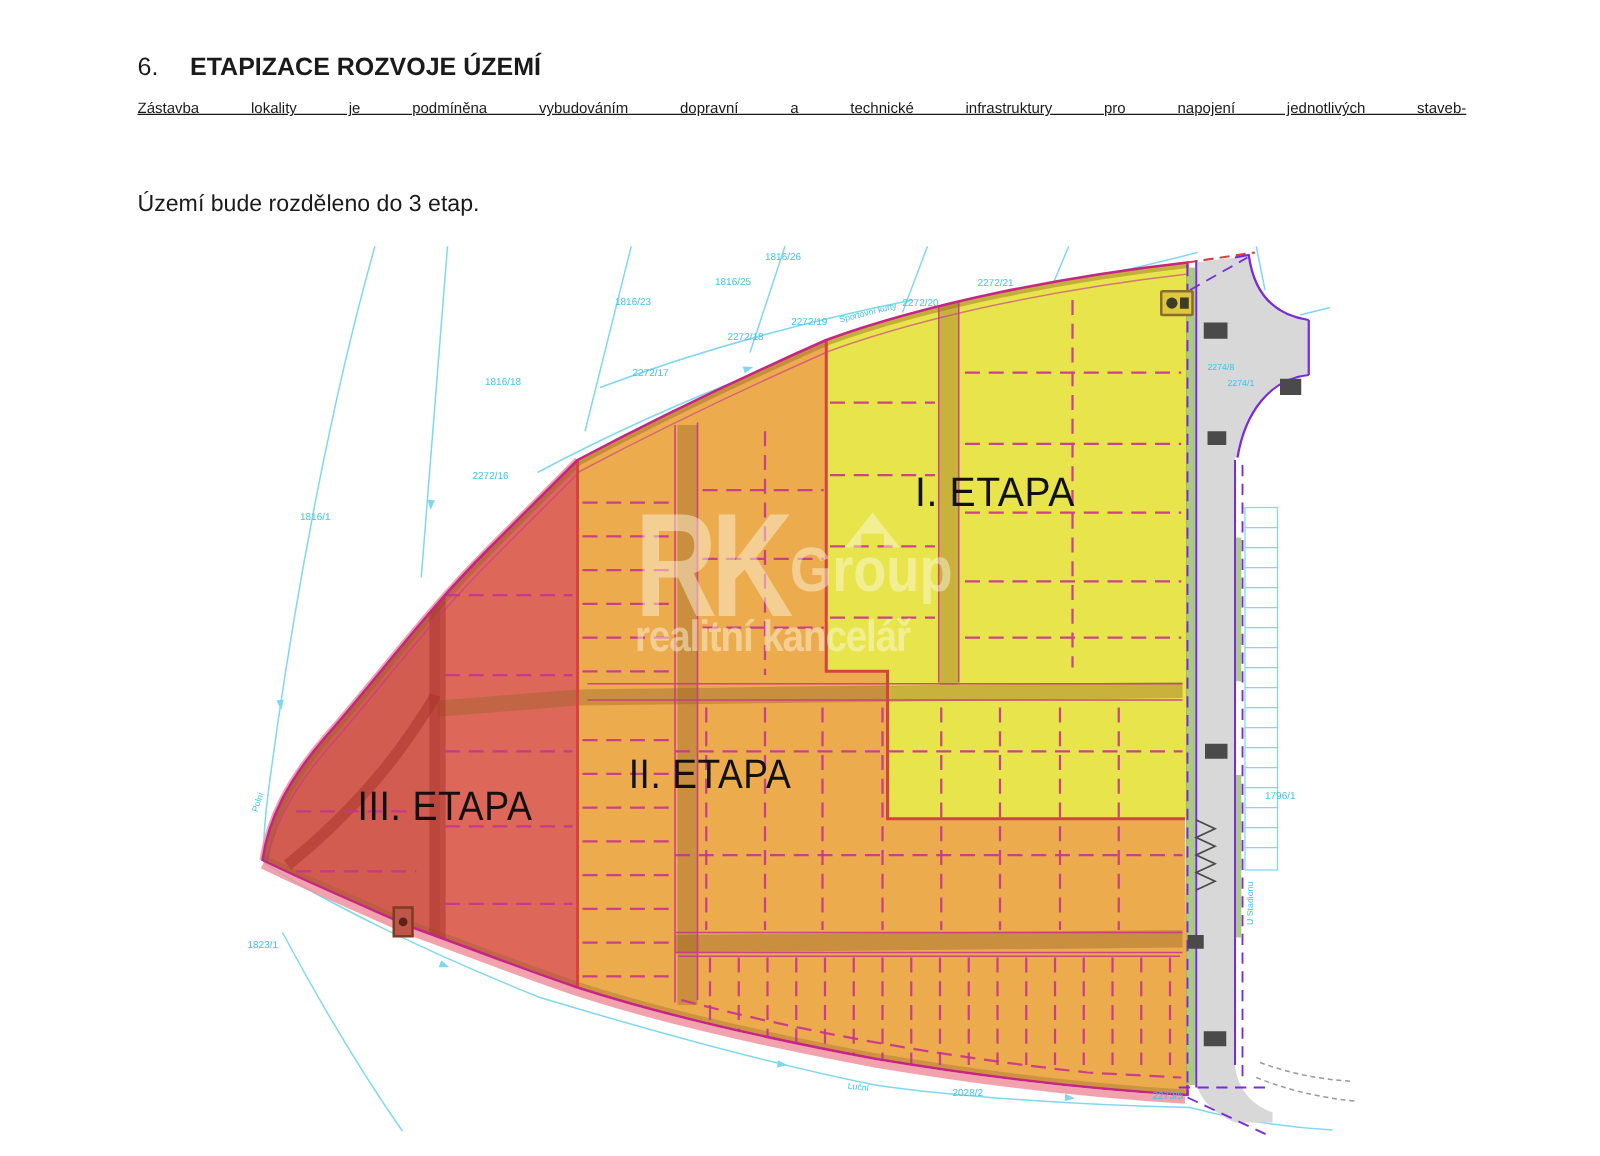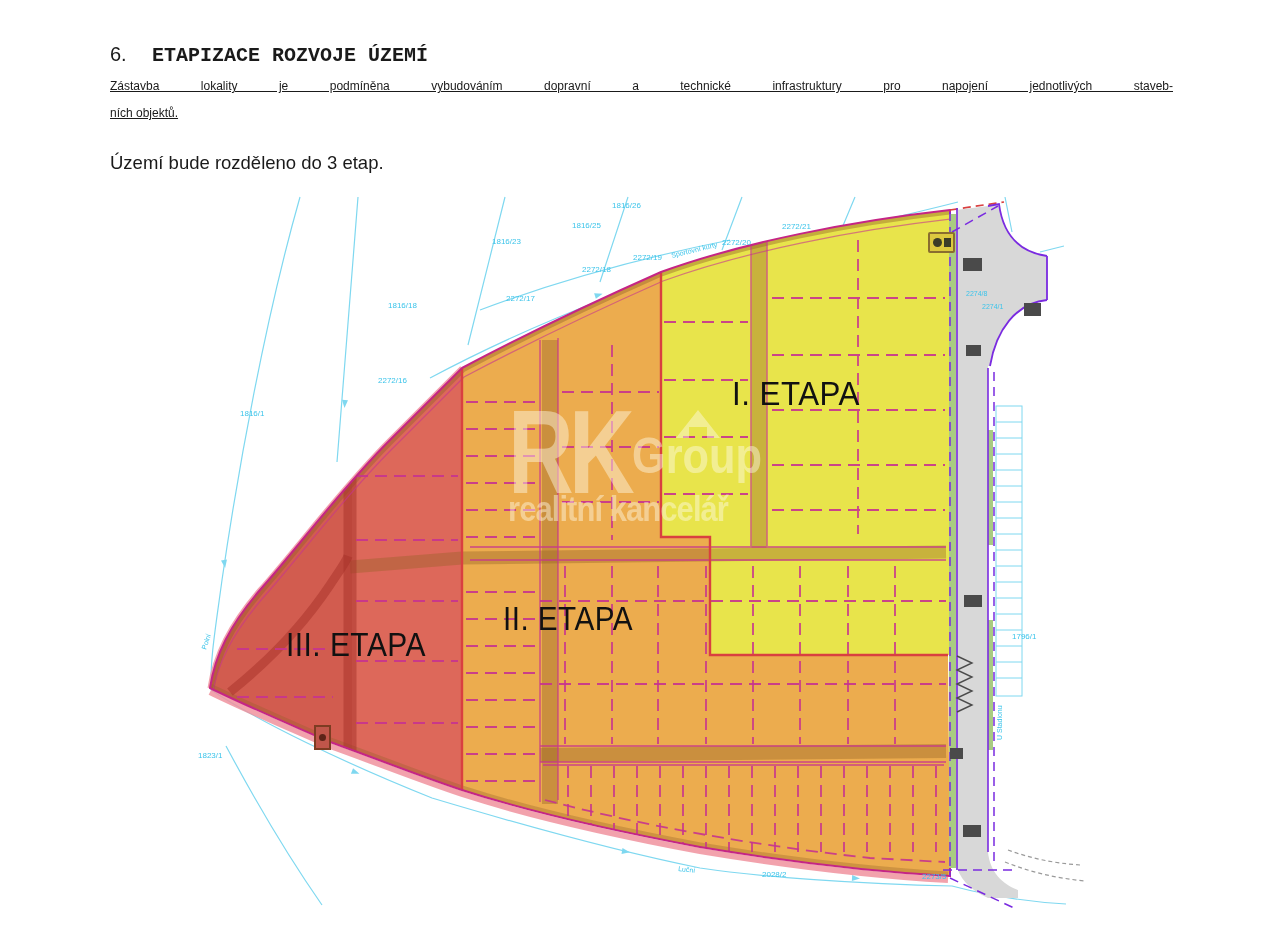--- a/index.html
+++ b/index.html
@@ -1,39 +1,38 @@
 <!DOCTYPE html>
 <html><head>
 <meta charset="utf-8">
 <style>
   html,body{margin:0;padding:0;}
   body{width:1280px;height:925px;background:#ffffff;position:relative;overflow:hidden;
        font-family:"Liberation Sans",sans-serif;color:#1a1a1a;}
   .heading{position:absolute;left:110px;top:43px;font-size:20px;}
   .heading .num{font-weight:400;display:inline-block;width:42px;}
-  .heading .ttl{font-weight:700;font-family:Liberation Mono, monospace;}
+  .heading .ttl{font-weight:700;}
   .p1{position:absolute;left:110px;width:1063px;top:73px;font-size:12px;line-height:27px;text-decoration:underline;}
   .p1 .l1{text-align:justify;text-align-last:justify;}
   .p2{position:absolute;left:110px;top:152px;font-size:18.5px;}
   svg.map{position:absolute;left:0;top:0;}
   svg text{font-family:"Liberation Sans",sans-serif;}
   .cad{fill:#3cc4ea;font-size:8px;}
   .cads{fill:#3cc4ea;font-size:7px;}
   .stage-label{fill:#111;font-size:33px;letter-spacing:.5px;}
   .wm{fill:#fffbe8;font-weight:700;}
 </style>
 </head>
 <body>
 
 <div class="heading">
   <span class="num">6.</span><span class="ttl">ETAPIZACE ROZVOJE ÚZEMÍ</span>
 </div>
 <div class="p1">
   <div class="l1">Zástavba lokality je podmíněna vybudováním dopravní a technické infrastruktury pro napojení jednotlivých staveb-</div>
-  <div class="l2">ních objektů.</div>
 </div>
 <div class="p2">Území bude rozděleno do 3 etap.</div>
 
 <svg class="map" width="1280" height="925" viewBox="0 0 1280 925">
   <defs>
     <clipPath id="areaClip">
       <path d="M210,688 C215,655 230,625 260,590 C300,545 340,490 390,440 C415,415 440,390 462,368 C532,331 600,299 661,272 C744,242 852,221 950,210 L950,876 C880,872 790,862 700,847 C620,832 530,812 462,790 C420,776 380,760 330,742 C280,720 240,703 210,688 Z"></path>
     </clipPath>
     <path id="arrow" d="M0,-3 L8,0 L0,3 Z" fill="#7fd8f0"></path>
   </defs>

